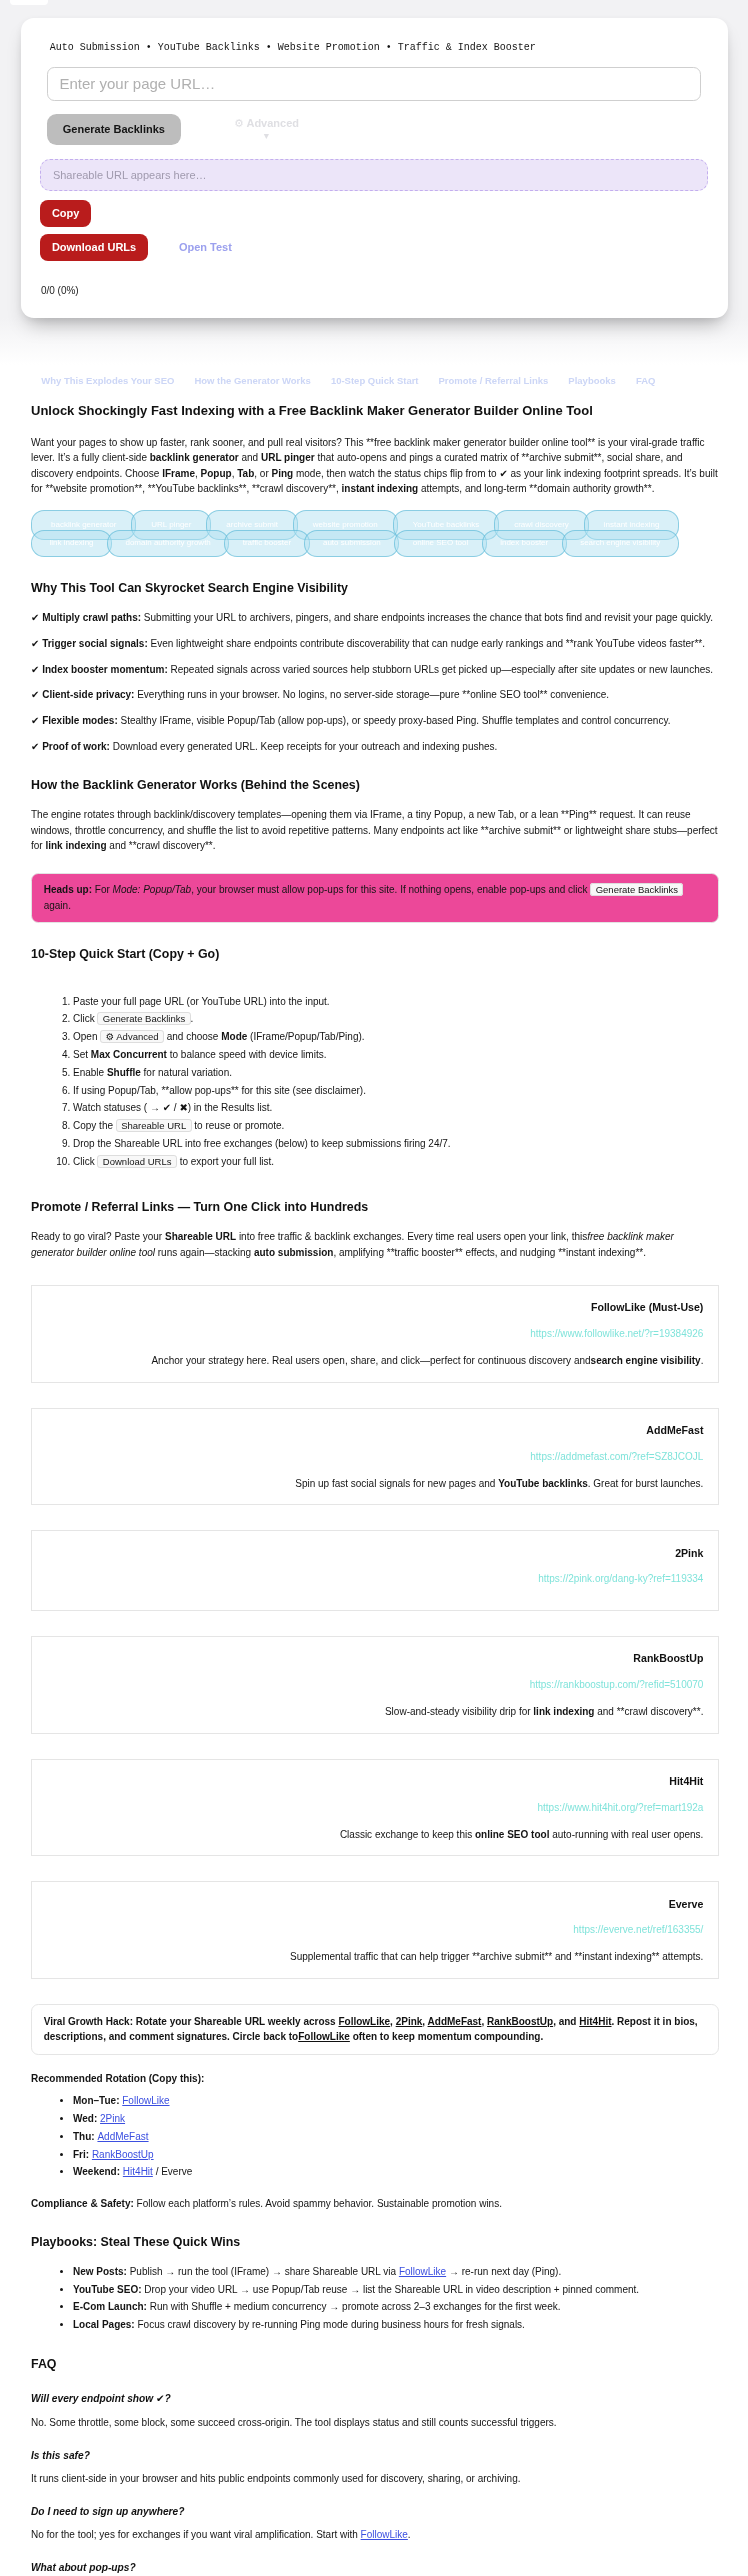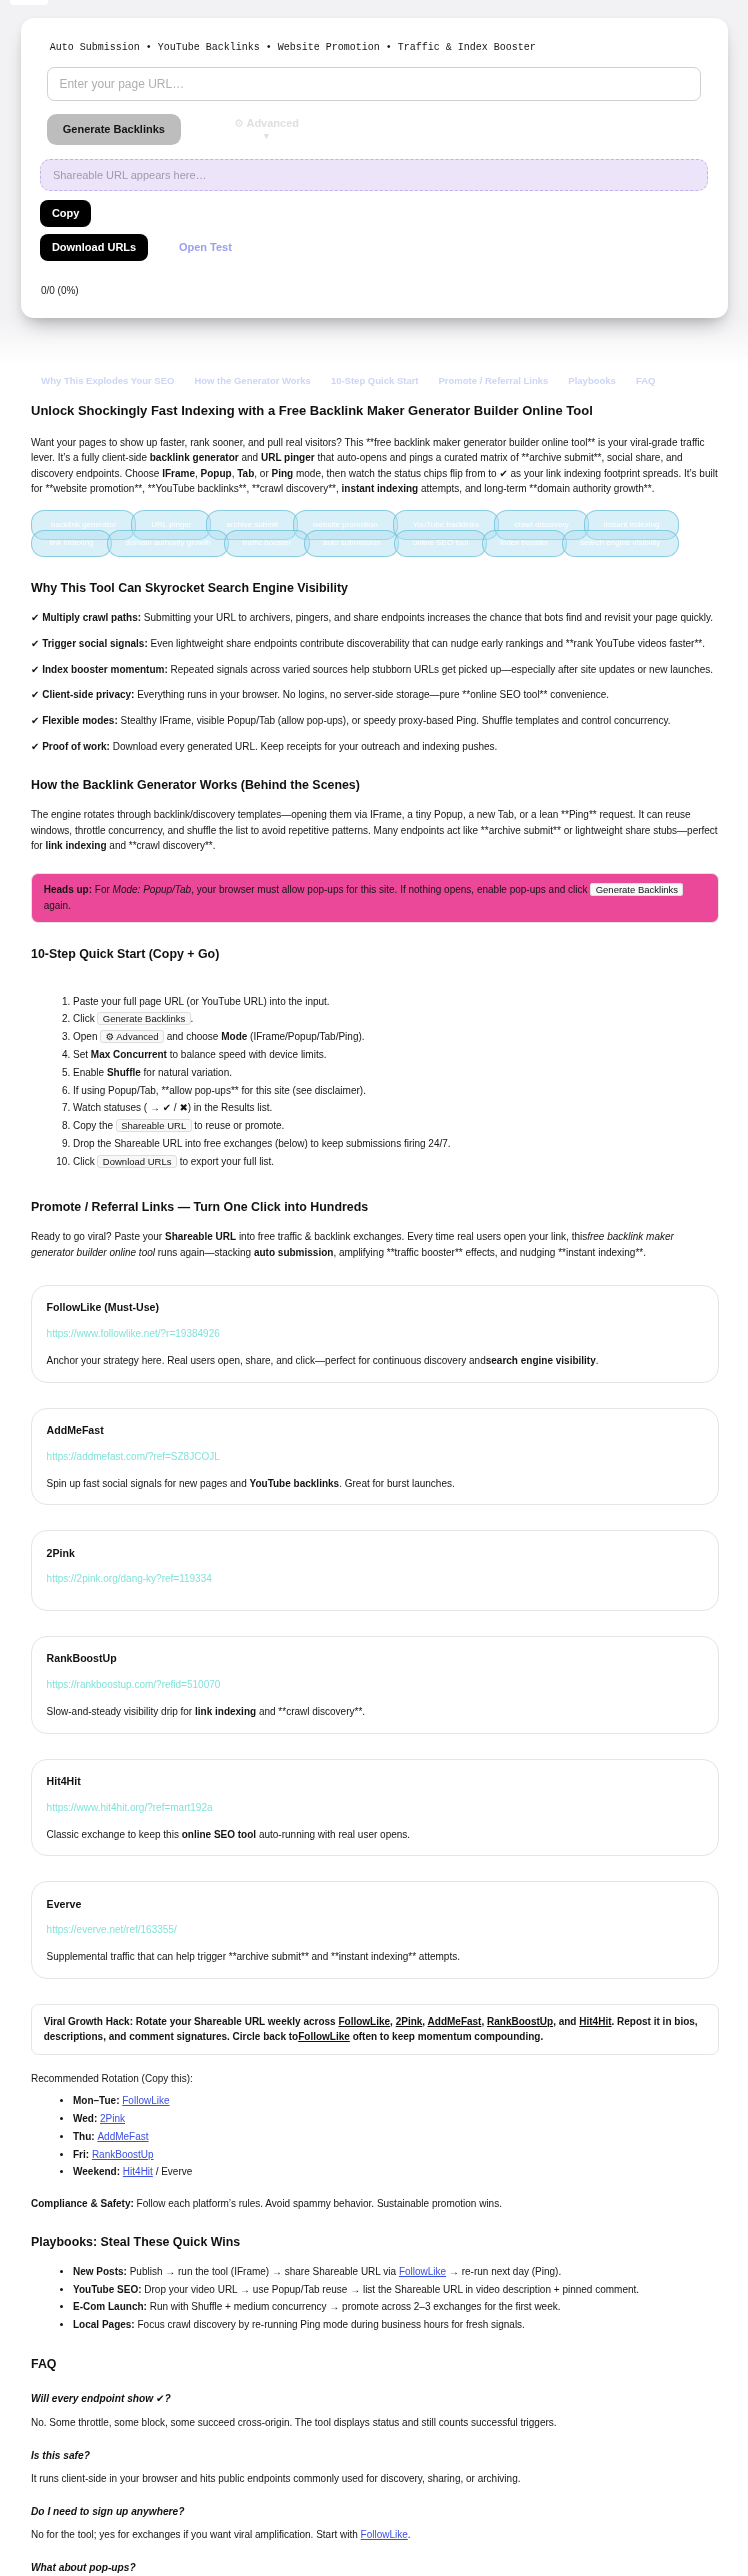--- a/index.html
+++ b/index.html
@@ -12,39 +12,39 @@
   
   .hero-wrap { background:#f2f2f4; padding:17.5px 20.5px 0 20.5px; position:relative; }
   .top-notch { position:absolute; top:0; left:10.2px; width:38px; height:5.1px; background:#fff; border-radius:0 0 3.7px 3.7px; }
   .tool-card {
     background:#fff; border-radius:13px; padding:22px 17.5px 17.5px 17.5px;
     box-shadow:0 11.7px 20.5px -7.3px rgba(0,0,0,0.28), 0 2.9px 7.3px rgba(0,0,0,0.06);
   }
   .tagline { font-size:10px; color:#141414; margin:0 8.8px 11.7px 11.7px;font-family:Liberation Mono, monospace; }
   .url-input {
     display:block; width:calc(100% - 17.5px); margin:0 auto 13px auto; height:34px;
-    border:1.5px solid #cfcfcf; border-radius:7.3px; padding:0 11.7px; font-size:12px;
+    border:1.5px solid #cfcfcf; border-radius:7.3px; padding:0 11.7px; font-size:15px;
     font-family:inherit; color:#333; outline:none; background:#fff;
   }
   .url-input::placeholder { color:#b0b0b0; }
   .gen-row { display:flex; align-items:center; margin:0 0 14.6px 8.8px; }
   .btn-gray {
     background:#bdbdbd; color:#141414; border:none; border-radius:9.5px;
     font-weight:bold; font-size:11px; padding:9.5px 16px; font-family:inherit; cursor:pointer;
   }
   .advanced { margin-left:53px; text-align:center; color:#dfdfe3; font-weight:bold; font-size:11px; line-height:1.3; user-select:none; cursor:pointer; }
   .advanced .caret { font-size:8.8px; }
   .share-field {
     display:block; width:calc(100% - 4.4px); margin:0 auto 8.8px auto; height:32px;
     background:#ece5f9; border:0.7px dashed #c3aeee; border-radius:10px; padding:0 11.7px;
     font-size:11px; font-family:inherit; color:#555; outline:none;
   }
   .share-field::placeholder { color:#a09aae; }
   .btn-small {
-    background:#000000; color:#ffffff; border:none; border-radius:8px;
+    background:#b91c1c; color:#ffffff; border:none; border-radius:8px;
     font-weight:bold; font-size:11px; padding:7.3px 11.7px; font-family:inherit; cursor:pointer;
   }
   .copy-row { margin:0 0 7.3px 2.2px; }
   .dl-row { display:flex; align-items:center; margin:0 0 22px 2.2px; }
   .open-test { margin-left:31px; color:#9ba0ee; font-weight:bold; font-size:11px; text-decoration:none; }
   .progress { font-size:10px; color:#222; margin:0 0 2.9px 2.9px; }
   .hero-fade { height:47px; background:linear-gradient(#f2f2f4,#ffffff); }
 
   
   .article { padding:4.4px 29px 34px 31px; }
@@ -66,27 +66,27 @@
     color:#ffffff; font-size:8px; border-radius:13px; padding:8px 19px; margin:0 -5.1px 0 0;
     vertical-align:top;
   }
   .chip.r2 { margin-top:-10.2px; padding:6.6px 17.5px; }
 
   .heads-up { border:0.7px solid #e3e3e3; background:#ec4899; border-radius:7.3px; padding:8.8px 11.7px; margin:19px 0; }
 
   ol.steps { margin:29px 0; padding-left:42px; }
   ol.steps li { margin:2.2px 0; }
 
-  .ref-card { border:0.7px solid #e5e5e5; border-radius:16px; padding:11.7px 14.6px; margin:25px 0; }
+  .ref-card { border:0.7px solid #e5e5e5; border-radius:0; padding:11.7px 14.6px; margin:25px 0;text-align:right; }
   .ref-card h3 { font-size:10.6px; margin:1.5px 0 10.2px 0; color:#111; }
   .ref-card a.ref-url { display:block; color:#7fe3da; text-decoration:none; font-size:10px; margin:0 0 11.7px 0; }
   .ref-card p { margin:2.9px 0 1.5px 0; }
 
   .viral-box { border:0.7px solid #e5e5e5; border-radius:7.3px; padding:8.8px 11.7px; margin:25px 0 16px 0; font-weight:bold; }
-  .rotation-title { font-weight:normal; margin:16px 0 7.3px 0; }
+  .rotation-title { font-weight:bold; margin:16px 0 7.3px 0; }
   ul.dots { margin:7.3px 0 13px 0; padding-left:42px; }
   ul.dots li { margin:2.2px 0; }
   .compliance { margin:16px 0; }
   .faq-q { font-size:10.2px; font-weight:bold; font-style:italic; margin:17.5px 0 7.3px 0; color:#111; }
   .faq-a { margin:5.8px 0 13px 0; }
 </style>
 </head>
 <body>
 
 <div class="hero-wrap">

